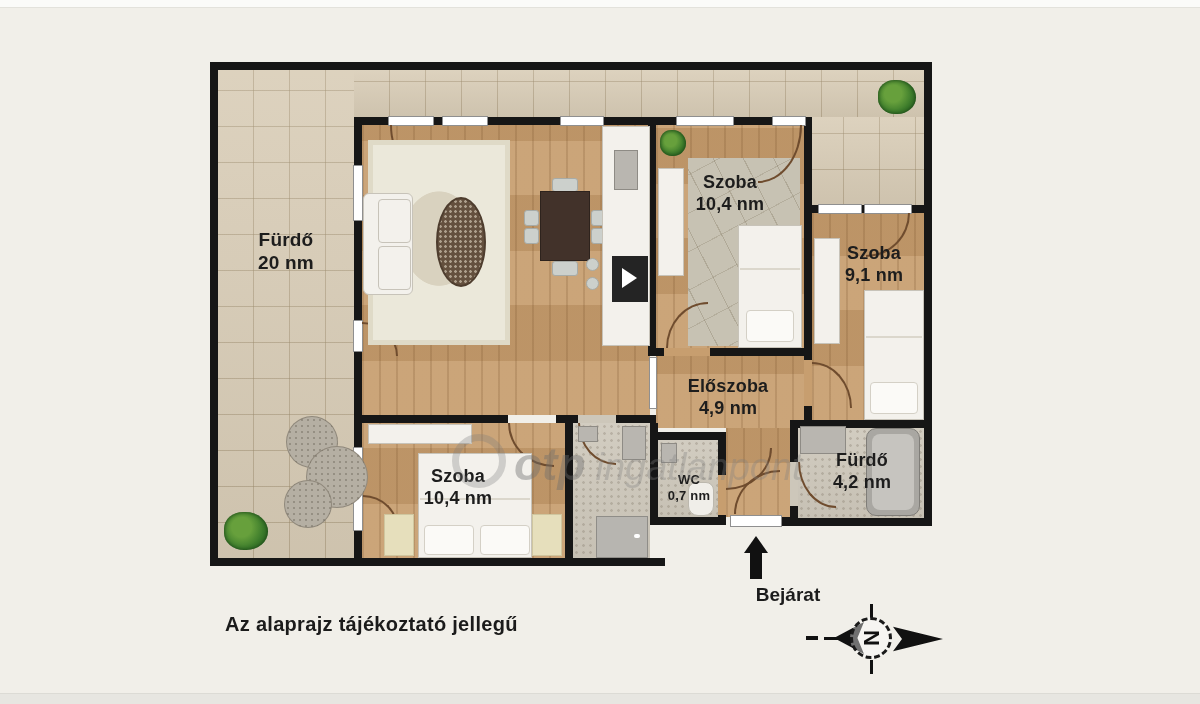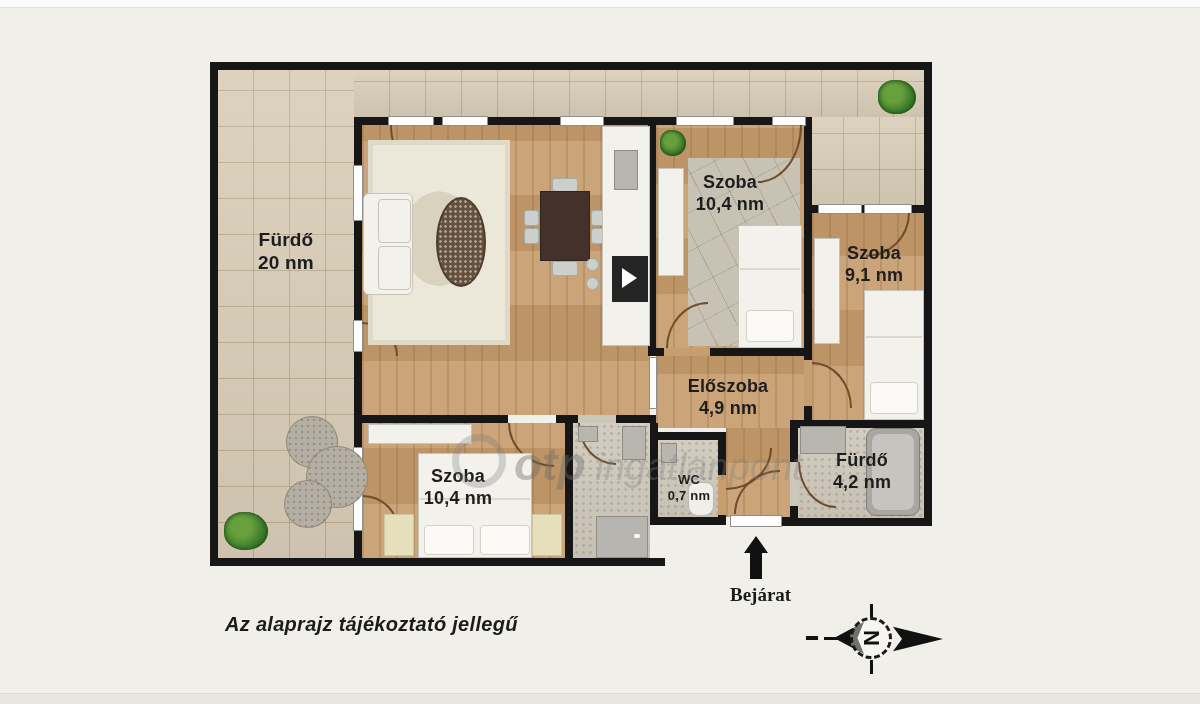--- a/index.html
+++ b/index.html
@@ -228,23 +228,23 @@
     <span>WC</span>
       <span>0,7 nm</span>
   </div>
   <div class="abs rlabel" style="left:812px;top:450px;width:100px;font-size:18px;">
     <span>Fürdő</span>
       <span>4,2 nm</span>
   </div>
 
   <div class="abs ent-head" style="left:744px;top:536px;"></div>
   <div class="abs ent-shaft" style="left:750px;top:553px;width:12px;height:26px;"></div>
-  <div class="abs bejarat" style="left:730px;top:584px;width:80px;text-align:left;font-family:Liberation Serif, serif;">Bejárat</div>
-
-  <div class="abs disclaimer" style="left:225px;top:613px;font-style:italic;">Az alaprajz tájékoztató jellegű</div>
+  <div class="abs bejarat" style="left:748px;top:584px;width:80px;text-align:center;">Bejárat</div>
+
+  <div class="abs disclaimer" style="left:225px;top:613px;">Az alaprajz tájékoztató jellegű</div>
 
   <div class="abs wm" style="left:452px;top:434px;text-align:right;">
     <span class="wm-ring"></span><span class="wm-otp">otp</span><span class="wm-rest">ingatlanpont</span>
   </div>
 
   <div class="abs cmp-dash" style="left:806px;top:636px;width:12px;height:4px;"></div>
   <div class="abs cmp-dash" style="left:824px;top:637px;width:24px;height:3px;"></div>
   <div class="abs cmp-spike-l" style="left:834px;top:622px;"></div>
   <div class="abs cmp-tick" style="left:870px;top:604px;width:3px;height:14px;"></div>
   <div class="abs cmp-tick" style="left:870px;top:660px;width:3px;height:14px;"></div>

